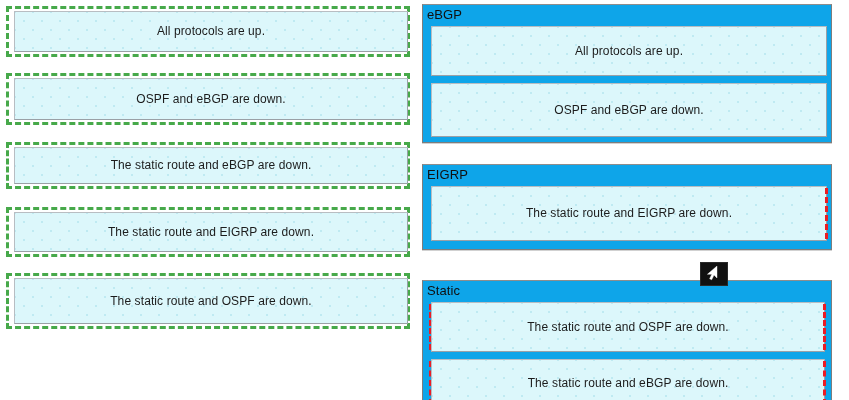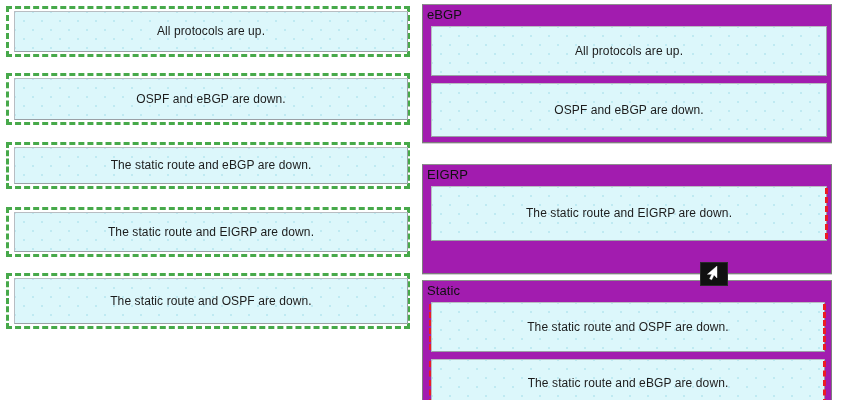--- a/index.html
+++ b/index.html
@@ -69,21 +69,21 @@
   #target-column {
     position: absolute;
     left: 422px; top: 0;
     width: 427px; height: 400px;
   }
   .dropzone {
     position: absolute;
     left: 0;
     width: 410px;
     box-sizing: border-box;
-    background: #a21caf;
+    background: #0ea5e9;
     border: 1px solid #7d7d7d;
     border-top-color: #8d8d8d;
     box-shadow: 0 1px 0 rgba(0,0,0,0.18);
   }
   .dropzone > .zone-label {
     position: absolute;
     left: 4px;
     top: 2px;
     font-size: 13px;
     color: #101010;
@@ -166,21 +166,21 @@
 
     <div class="inner-frame" style="left:8px;top:21px;width:396px;height:50px;padding:3px;">
       <div class="tile">All protocols are up.</div>
     </div>
 
     <div class="inner-frame" style="left:8px;top:78px;width:396px;height:54px;padding:3px;">
       <div class="tile">OSPF and eBGP are down.</div>
     </div>
   </div>
 
-  <div class="dropzone" style="top:164px;height:110px;">
+  <div class="dropzone" style="top:164px;height:86px;">
     <div class="zone-label">EIGRP</div>
 
     <div class="inner-frame edge-red-right" style="left:8px;top:21px;width:396px;height:55px;padding:3px;">
       <div class="tile">The static route and EIGRP are down.</div>
     </div>
   </div>
 
   <div class="dropzone" style="top:280px;height:146px;">
     <div class="zone-label">Static</div>
 

